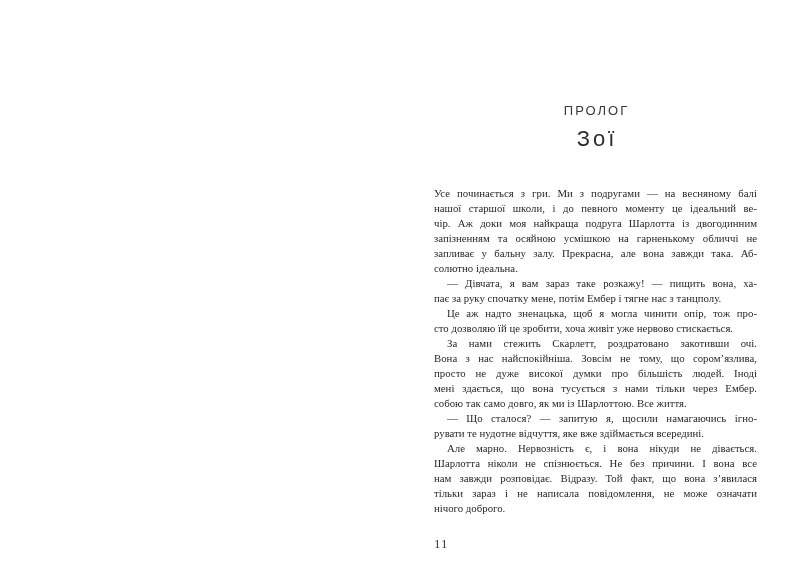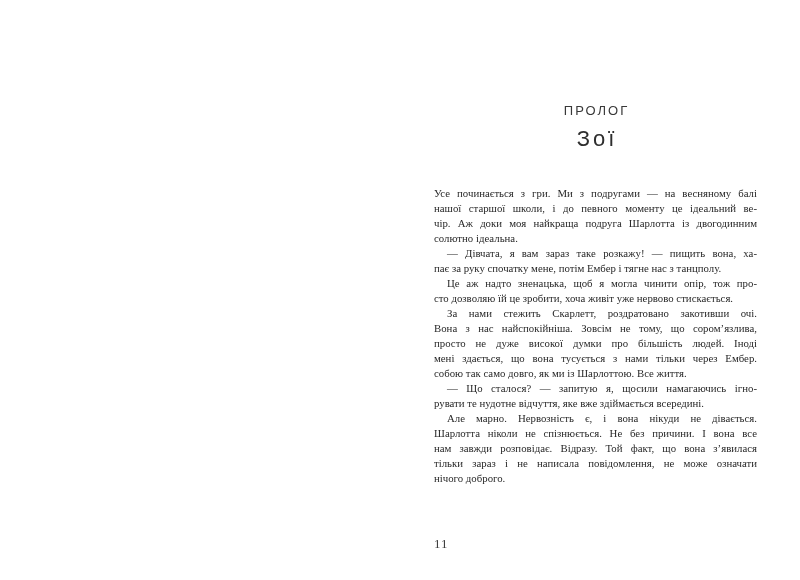--- a/index.html
+++ b/index.html
@@ -85,20 +85,22 @@
 <body>
 
 <div class="canvas">
   <div class="column">
     <div class="kicker">ПРОЛОГ</div>
     <div class="title">Зої</div>
     <div class="bodytext">
         <div class="line">Усе починається з гри. Ми з подругами — на весняному балі</div>
         <div class="line">нашої старшої школи, і до певного моменту це ідеальний ве-</div>
         <div class="line">чір. Аж доки моя найкраща подруга Шарлотта із двогодинним</div>
+        <div class="line">запізненням та осяйною усмішкою на гарненькому обличчі не</div>
+        <div class="line">запливає у бальну залу. Прекрасна, але вона завжди така. Аб-</div>
         <div class="line end">солютно ідеальна.</div>
         <div class="line indent">— Дівчата, я вам зараз таке розкажу! — пищить вона, ха-</div>
         <div class="line end">пає за руку спочатку мене, потім Ембер і тягне нас з танцполу.</div>
         <div class="line indent">Це аж надто зненацька, щоб я могла чинити опір, тож про-</div>
         <div class="line end">сто дозволяю їй це зробити, хоча живіт уже нервово стискається.</div>
         <div class="line indent">За нами стежить Скарлетт, роздратовано закотивши очі.</div>
         <div class="line">Вона з нас найспокійніша. Зовсім не тому, що сором’язлива,</div>
         <div class="line">просто не дуже високої думки про більшість людей. Іноді</div>
         <div class="line">мені здається, що вона тусується з нами тільки через Ембер.</div>
         <div class="line end">собою так само довго, як ми із Шарлоттою. Все життя.</div>

